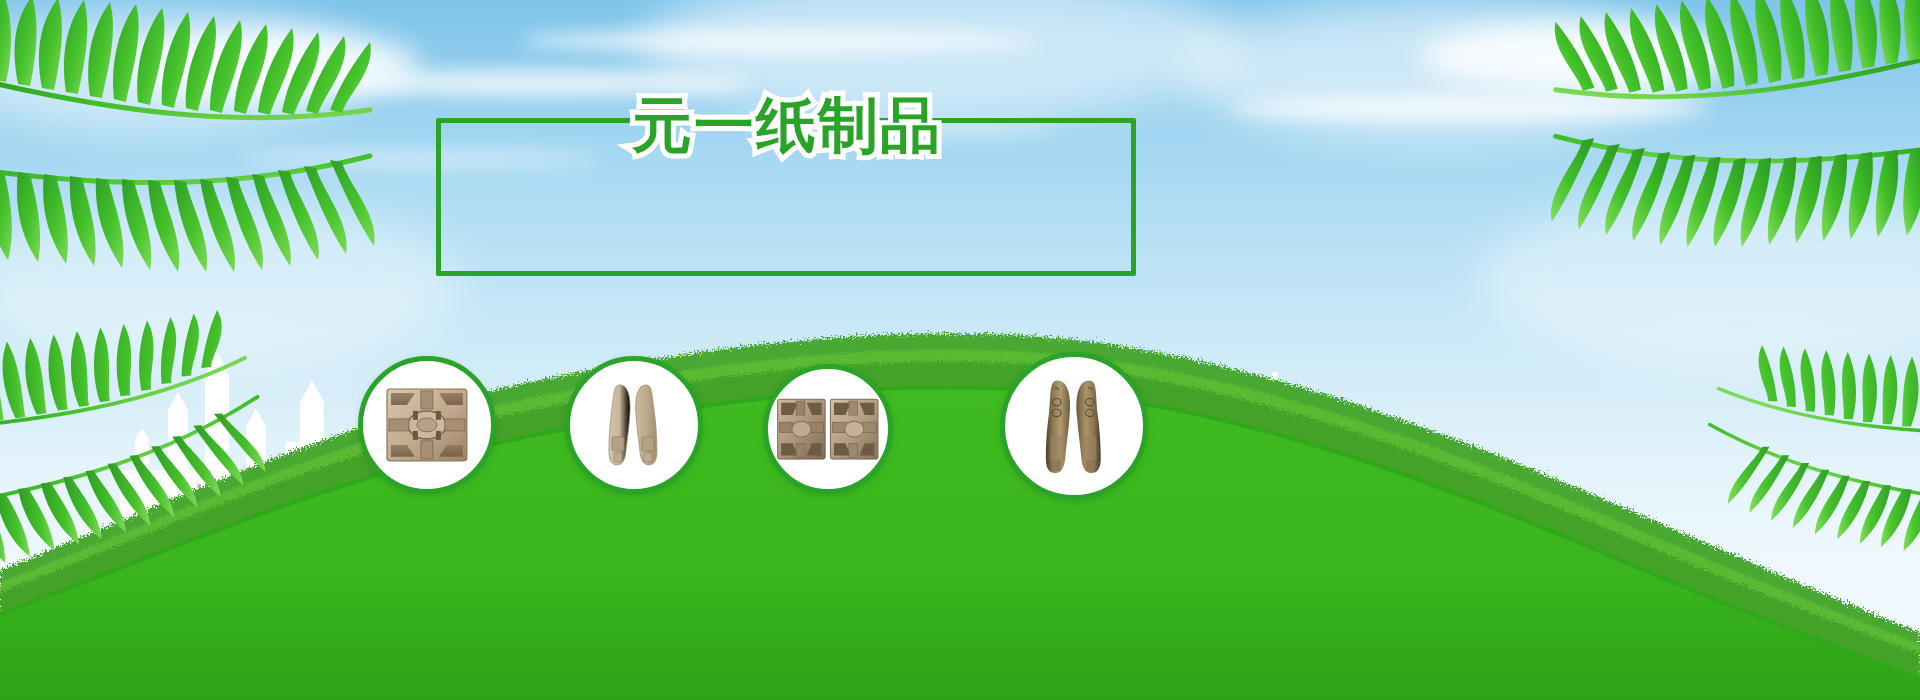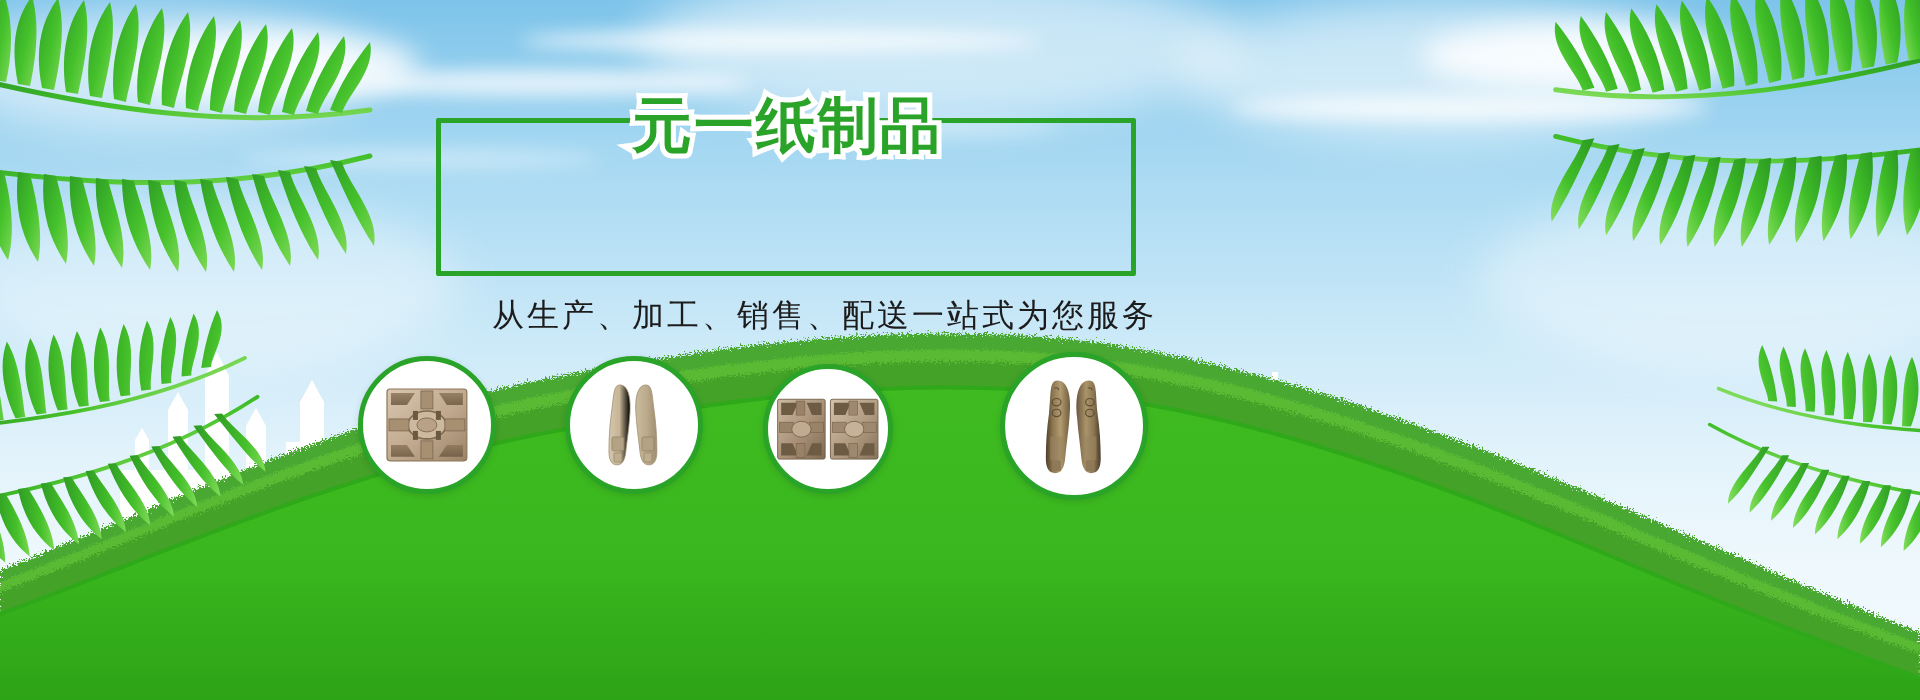--- a/index.html
+++ b/index.html
@@ -405,21 +405,20 @@
       </g>
     </svg>
   </div>
 
   <div id="textblock">
     <div class="frame"></div>
 
     <div class="frame-mask" style="position:absolute;left:205px;top:16px;width:505px;height:12px;background:linear-gradient(180deg,#c3e6f7,#cfeaf8);opacity:0;"></div>
 
     <div class="title1">元一纸制品</div>
-    <div class="subtitle">从生产、加工、销售、配送一站式为您服务</div>
   </div>
 
   <div class="pcircle" style="left:358px; top:356px; width:138px; height:138px;">
     <div class="art">
       <svg width="100%" height="100%" viewBox="0 0 100 100">
         <defs>
           <linearGradient id="p1a" x1="0" y1="0" x2="1" y2="1">
             <stop offset="0%" stop-color="#d9c7b0"></stop>
               <stop offset="55%" stop-color="#bfa88d"></stop>
               <stop offset="100%" stop-color="#9b8367"></stop>

